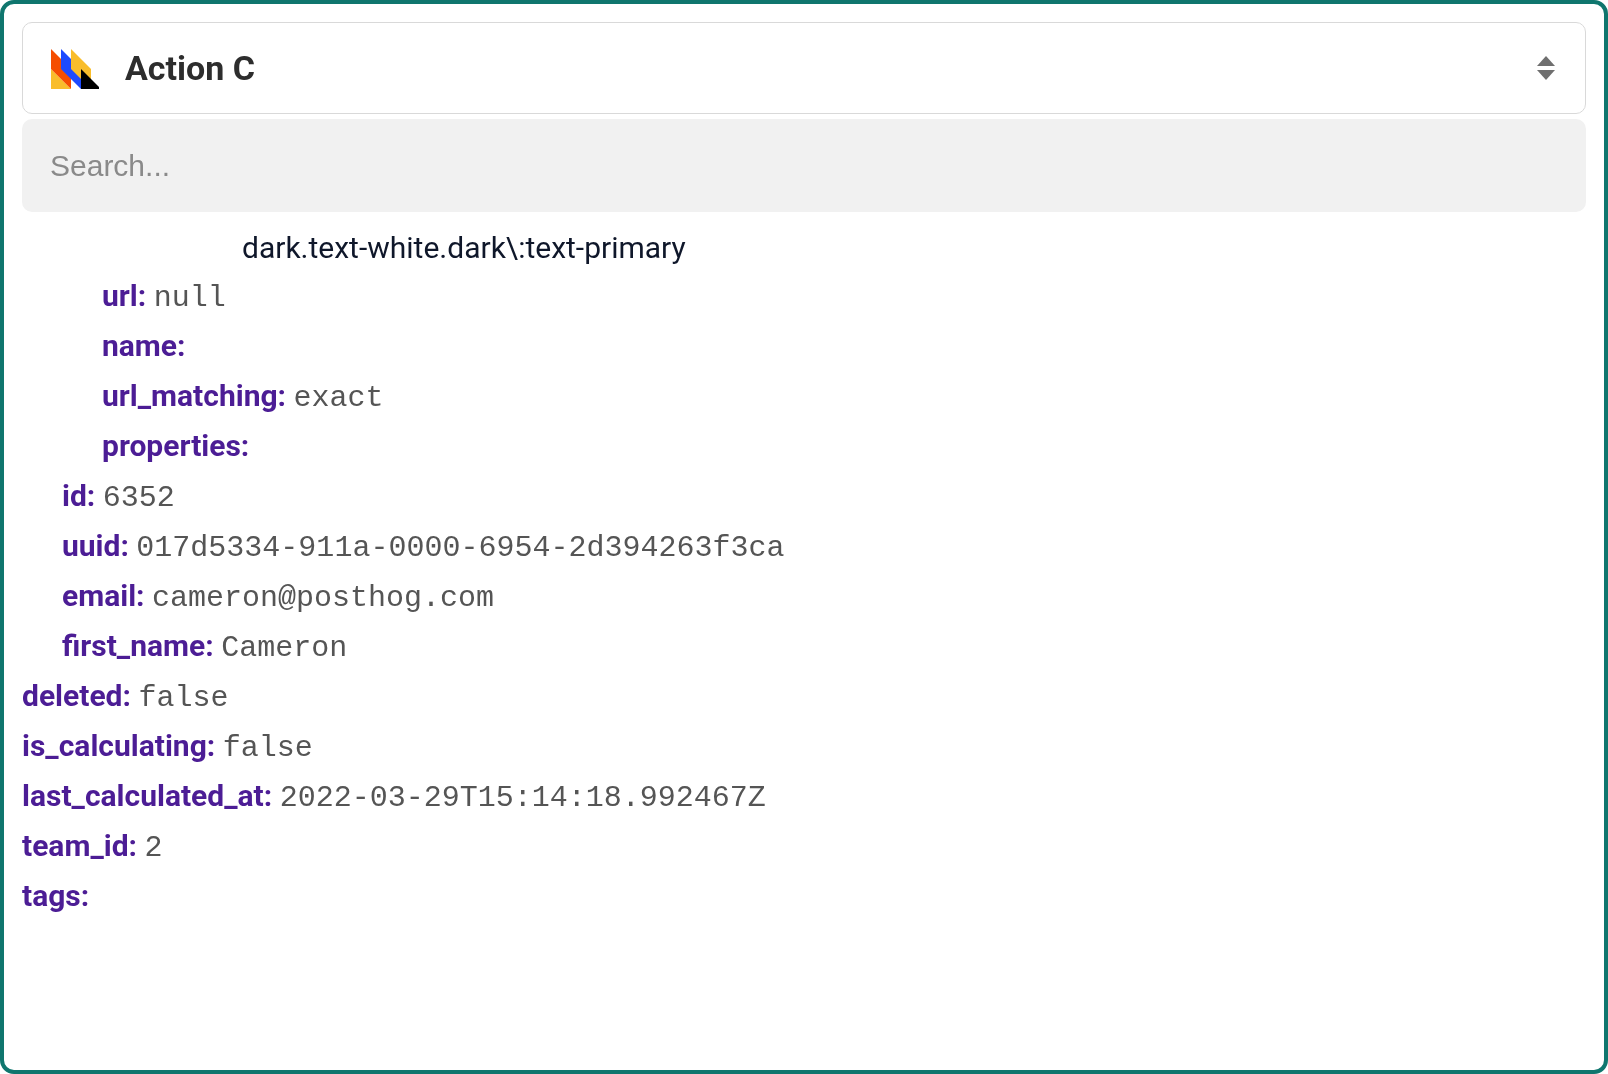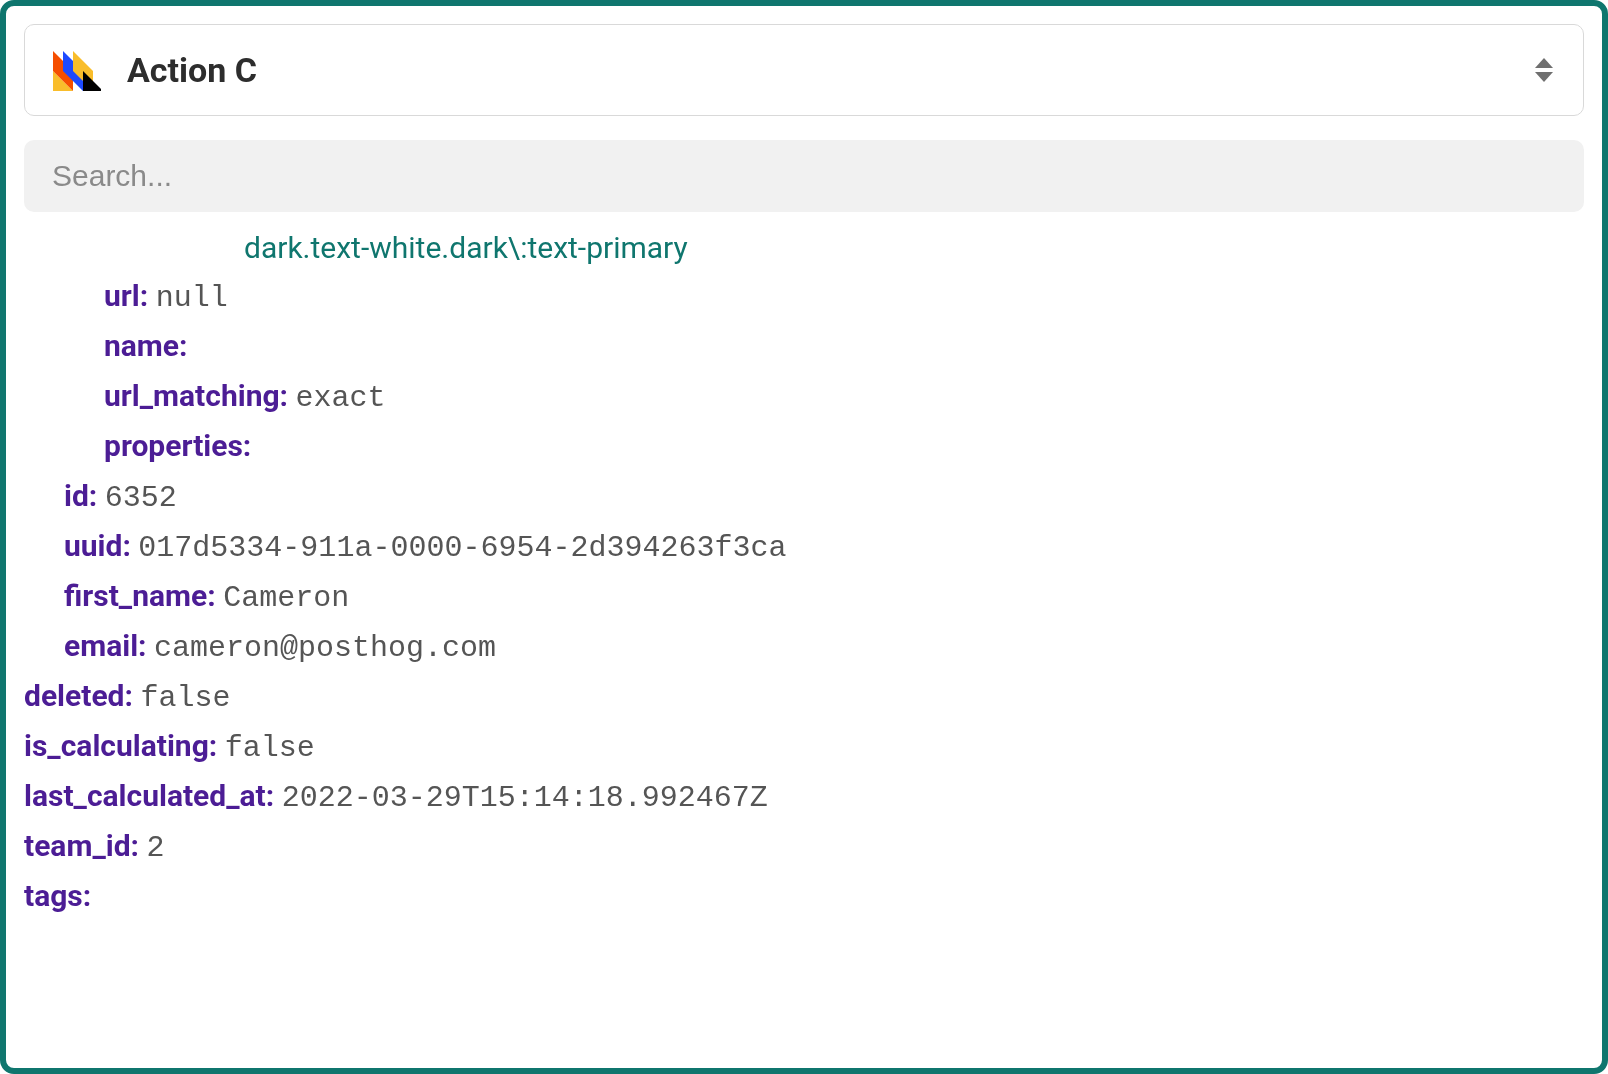--- a/index.html
+++ b/index.html
@@ -4,21 +4,21 @@
 <style>
   * { box-sizing: border-box; margin: 0; padding: 0; }
   html, body {
     width: 1608px;
     height: 1074px;
     font-family: -apple-system, BlinkMacSystemFont, "Segoe UI", Roboto, "Helvetica Neue", Arial, sans-serif;
     background: #fff;
     color: #2d2d2d;
   }
   .panel {
-    border: 6px solid #0f766e;
+    border: 4px solid #0f766e;
     border-radius: 14px;
     padding: 18px 18px 4px 18px;
     height: 100%;
     overflow: hidden;
   }
   .selector {
     border: 1px solid #d9d9d9;
     border-radius: 10px;
     height: 92px;
     display: flex;
@@ -57,23 +57,23 @@
     border-right: 9px solid transparent;
     border-bottom: 10px solid #6f6f6f;
   }
   .tri-down {
     width: 0; height: 0;
     border-left: 9px solid transparent;
     border-right: 9px solid transparent;
     border-top: 10px solid #6f6f6f;
   }
   .search {
-    margin-top: 24px;
+    margin-top: 5px;
     width: 100%;
-    height: 72px;
+    height: 93px;
     border: none;
     border-radius: 10px;
     background: #f1f1f1;
     font-size: 30px;
     padding: 0 28px;
     color: #2d2d2d;
     outline: none;
   }
   .search::placeholder { color: #8a8a8a; }
   .content {
@@ -89,21 +89,21 @@
   .content .v {
     font-weight: 400;
     color: #555;
     font-family: Liberation Mono, monospace;
   }
   .ind0 { padding-left: 0; }
   .ind1 { padding-left: 40px; }
   .ind2 { padding-left: 80px; }
   .overflow-line {
     padding-left: 220px;
-    color: #0f766e;
+    color: #0f172a;
   }
 </style>
 </head>
 <body>
 
 <div class="panel">
 
   <div class="selector">
     <svg class="logo" viewBox="0 0 48 42">
 
@@ -145,26 +145,26 @@
 
     <div class="ind1">
       <span class="k">id:</span>
       <span class="v">6352</span>
     </div>
     <div class="ind1">
       <span class="k">uuid:</span>
       <span class="v">017d5334-911a-0000-6954-2d394263f3ca</span>
     </div>
     <div class="ind1">
+      <span class="k">email:</span>
+      <span class="v">cameron@posthog.com</span>
+    </div>
+    <div class="ind1">
       <span class="k">first_name:</span>
       <span class="v">Cameron</span>
-    </div>
-    <div class="ind1">
-      <span class="k">email:</span>
-      <span class="v">cameron@posthog.com</span>
     </div>
 
     <div class="ind0">
       <span class="k">deleted:</span>
       <span class="v">false</span>
     </div>
     <div class="ind0">
       <span class="k">is_calculating:</span>
       <span class="v">false</span>
     </div>

